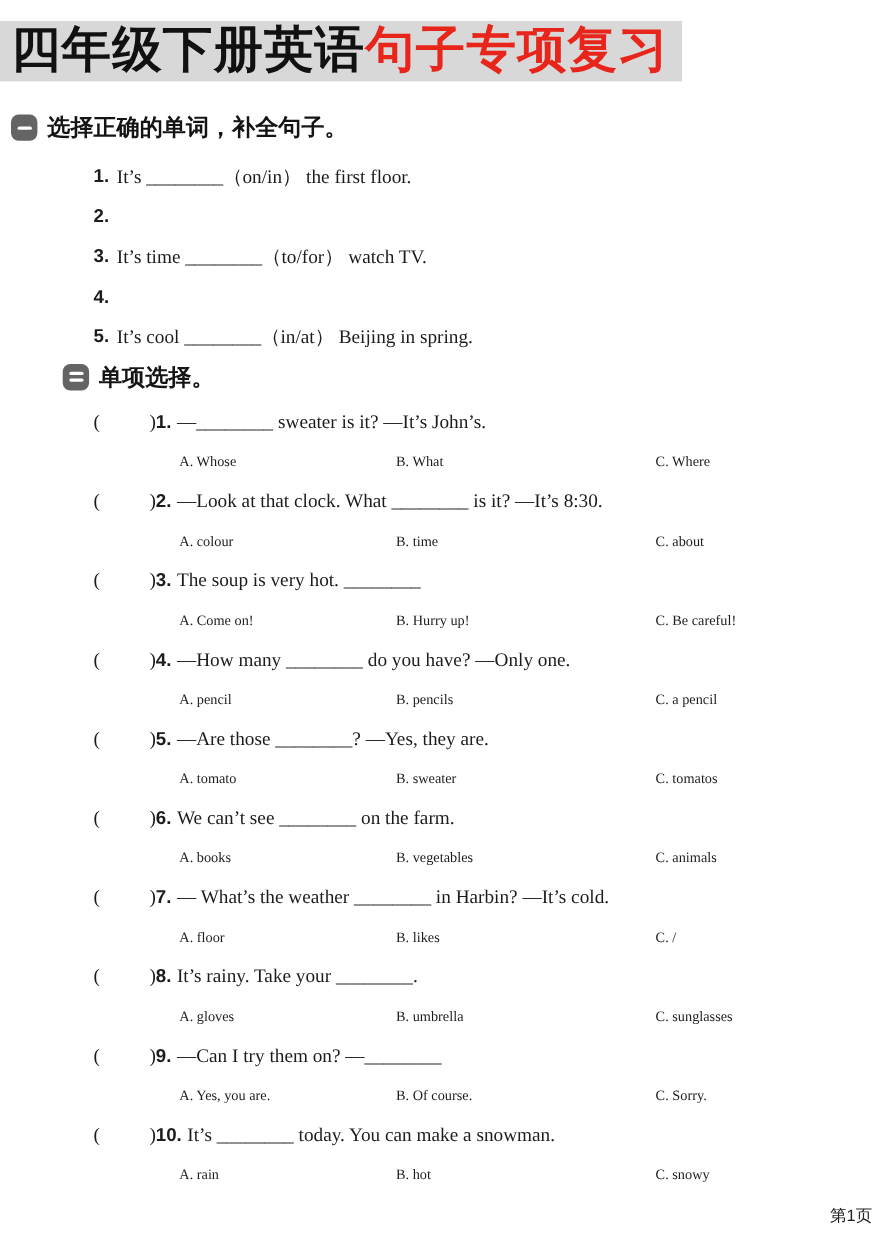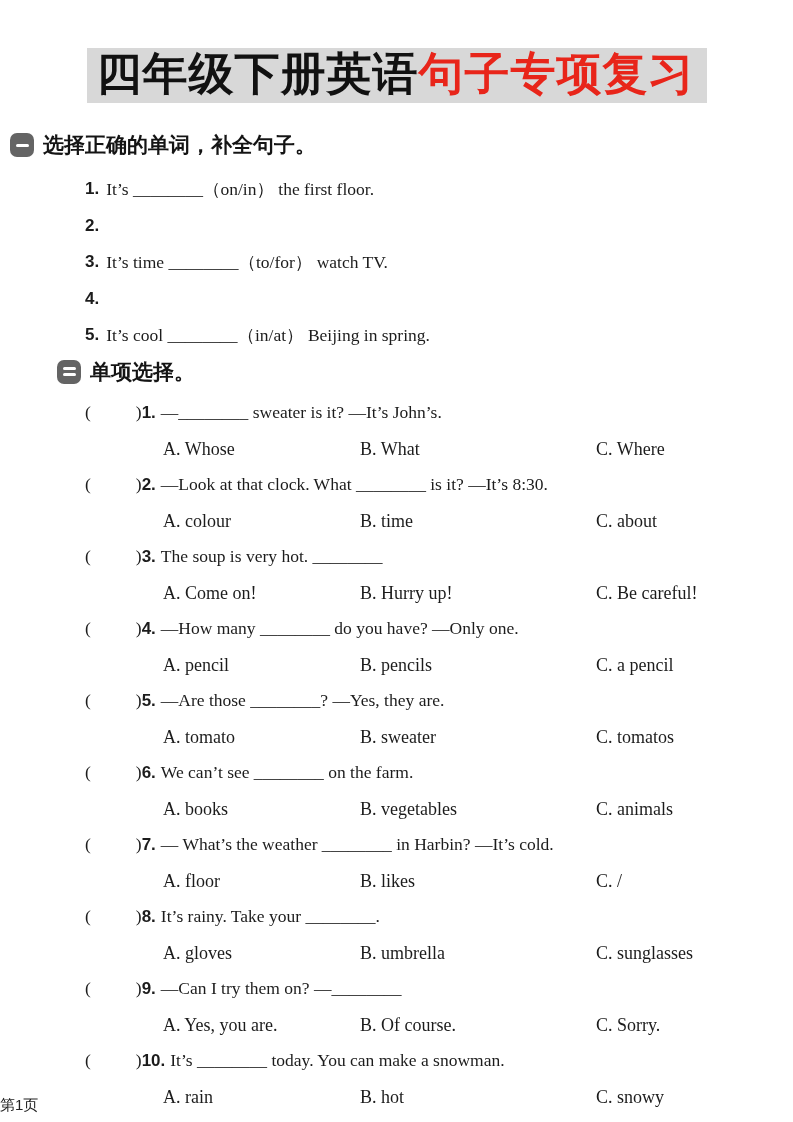--- a/index.html
+++ b/index.html
@@ -5,21 +5,21 @@
   * { margin: 0; padding: 0; box-sizing: border-box; }
   html, body { background: #ffffff; }
   body {
     width: 793px; height: 1122px;
     position: relative; overflow: hidden;
     font-family: "Liberation Serif", serif;
     color: #1c1c1c;
   }
 
   
-  .title-wrap { padding-top: 48px; text-align: center; }
+  .title-wrap { padding-top: 19px; }
   .title {
     display: inline-block;
     background: #d8d8d8;
     padding: 3px 12px 7px 10px;
     font-family: "Liberation Sans", sans-serif;
     font-weight: bold;
     font-size: 45px;
     line-height: 1.0;
     letter-spacing: 1px;
     color: #111111;
@@ -58,30 +58,30 @@
 
   
   .questions { margin-top: 9px; }
   .question { height: 72px; }
   .q-line { height: 36px; display: flex; align-items: center; margin-left: 85px; font-size: 17.5px; white-space: nowrap; }
   .q-open { margin-right: 45px; }
   .q-num {
     font-family: "Liberation Sans", sans-serif;
     font-weight: bold; font-size: 17px; margin-right: 5px;
   }
-  .q-opts { height: 36px; position: relative; font-size: 18px; }
+  .q-opts { height: 36px; position: relative; font-size: 13px; }
   .opt { position: absolute; top: 50%; transform: translateY(-50%); white-space: nowrap; }
   .opt-a { left: 163px; }
   .opt-b { left: 360px; }
   .opt-c { left: 558px; margin-left: 38px; }
 
   
   .footer {
     position: absolute; bottom: 7px; left: 0; width: 100%;
-    text-align: left;
+    text-align: right;
     font-family: "Liberation Sans", sans-serif;
     font-size: 15px; color: #222222;
   }
 </style>
 </head>
 <body>
 
 <div class="title-wrap">
   <div class="title"><span>四年级下册英语</span><span class="red">句子专项复习</span></div>
 </div>

